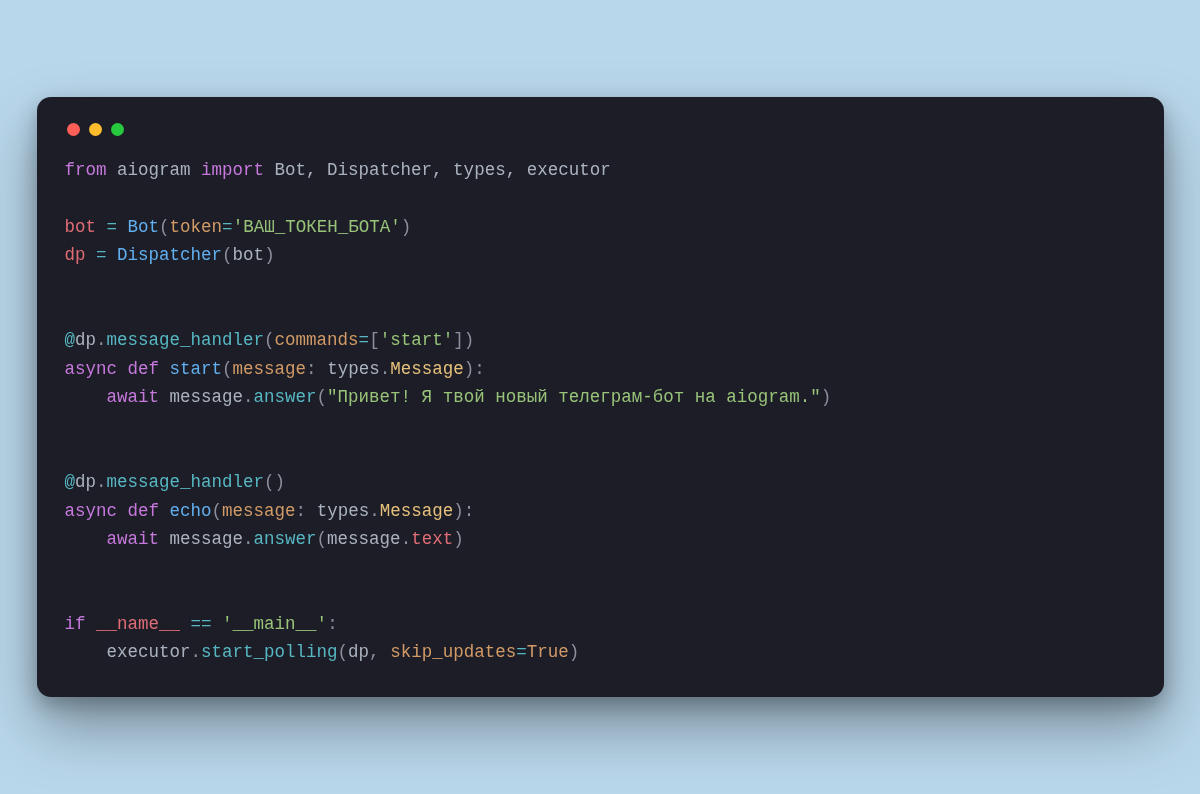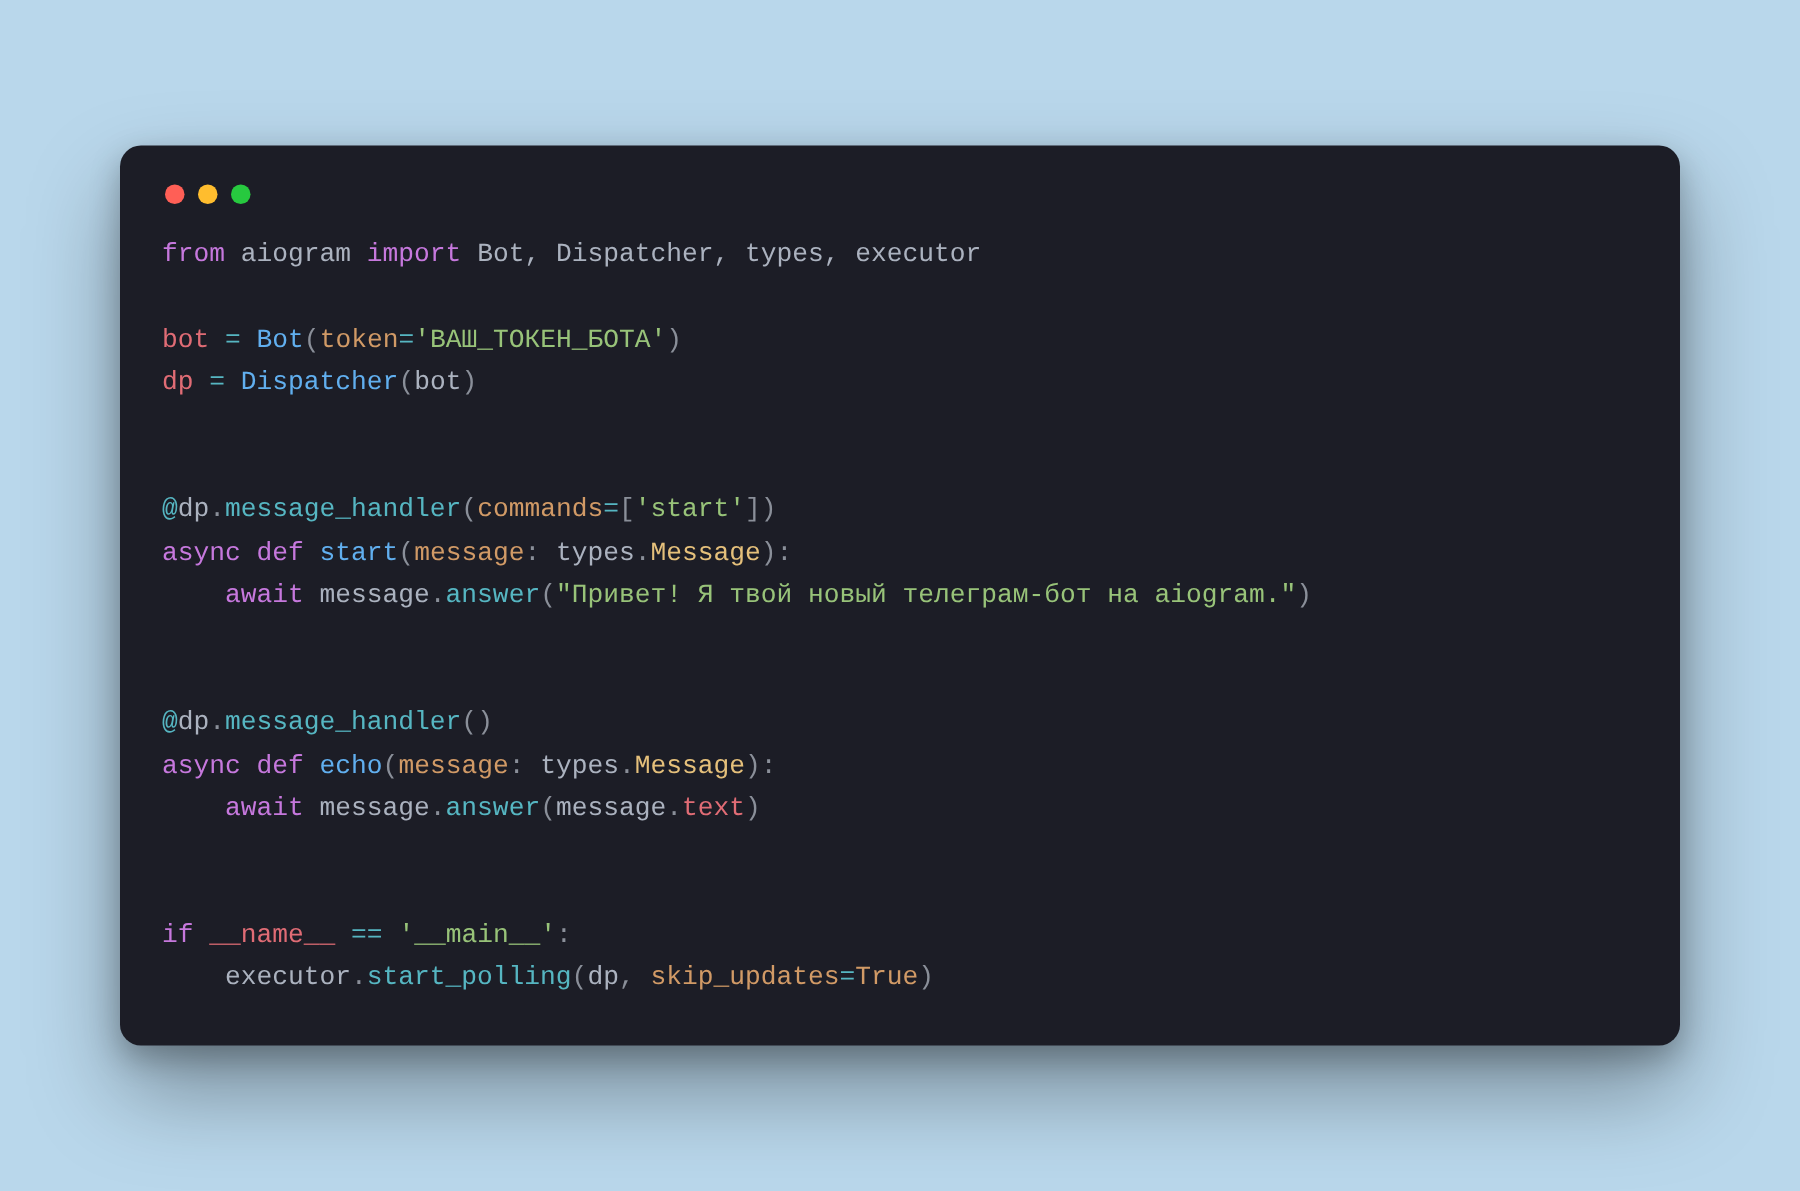--- a/index.html
+++ b/index.html
@@ -11,21 +11,21 @@
     font-family: ui-monospace, "SF Mono", "Menlo", "Consolas", "Liberation Mono", monospace;
   }
   .stage {
     width: 1200px;
     height: 794px;
     display: flex;
     align-items: center;
     justify-content: center;
   }
   .window {
-    width: 1040px;
+    width: 1127px;
     background: #1c1d26;
     border-radius: 14px;
     box-shadow: 0 30px 60px rgba(0,0,0,0.35), 0 8px 20px rgba(0,0,0,0.25);
     padding: 24px 28px 30px 28px;
     box-sizing: border-box;
   }
   .titlebar {
     display: flex;
     gap: 9px;
     padding: 2px 0 20px 2px;

